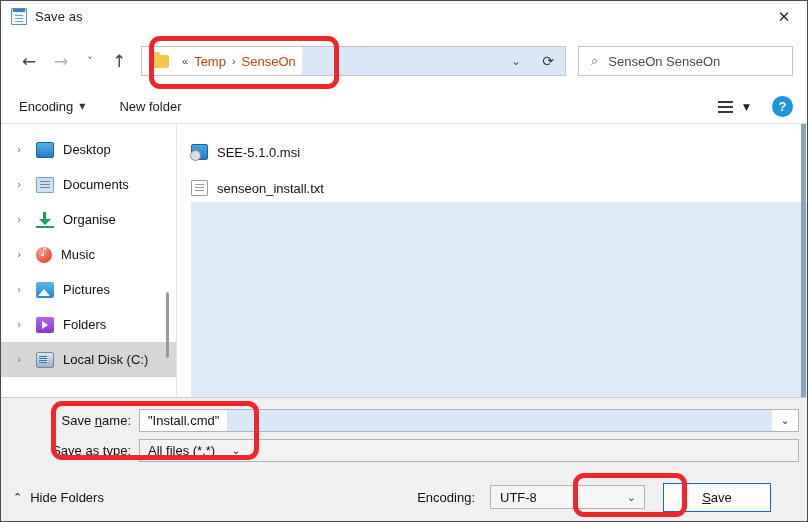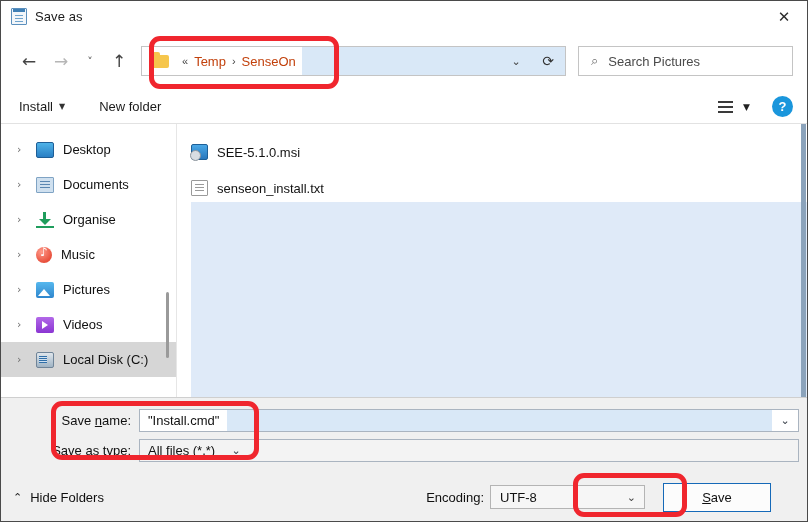--- a/index.html
+++ b/index.html
@@ -258,21 +258,21 @@
 
   
   .footer {
     height: 48px; min-height: 48px; background: #f0f0f0;
     display: flex; align-items: center; padding: 0 18px 0 12px;
     position: relative;
   }
   .hide-folders { display: flex; align-items: center; font-size: 13px; color: #101010; }
   .hf-caret { font-size: 11px; margin-right: 8px; color: #222; font-family: "DejaVu Sans", sans-serif; }
   .footer-spacer { flex: 1 1 auto; }
-  .enc-label { font-size: 13px; color: #101010; margin-right: 6px; }
+  .enc-label { font-size: 13px; color: #101010; margin-right: 15px; }
   .enc-select {
     width: 155px; height: 24px; border: 1px solid #b4b4b4; background: #f6f6f6;
     display: flex; align-items: center; padding-left: 9px; margin-right: 18px;
     position: relative;
   }
   .enc-value { font-size: 13px; color: #111; }
   .enc-caret {
     position: absolute; right: 8px; font-size: 11px; color: #444;
     font-family: "DejaVu Sans", sans-serif;
   }
@@ -318,27 +318,27 @@
         <span class="crumb-sep">›</span>
         <span class="crumb">SenseOn</span>
       </div>
       <div class="addr-fill"></div>
       <div class="addr-caret">⌄</div>
       <div class="addr-refresh">⟳</div>
     </div>
 
     <div class="searchbox">
       <span class="search-glyph">⌕</span>
-      <span class="search-ph">Search Pictures</span>
+      <span class="search-ph">SenseOn SenseOn</span>
     </div>
   </div>
 
   <div class="cmdbar">
     <div class="cmd-item">
-      <span>Install</span>
+      <span>Encoding</span>
       <span class="cmd-caret">▼</span>
     </div>
     <div class="cmd-gap"></div>
     <div class="cmd-item">New folder</div>
     <div class="cmd-spacer"></div>
     <div class="viewicon">
         <span class="viewicon-inner"></span>
       </div>
     <div class="view-caret">▼</div>
     <div class="helpbtn">?</div>
@@ -368,21 +368,21 @@
         <span class="side-label">Music</span>
       </div>
       <div class="side-item">
         <span class="side-chevron">›</span>
         <span class="side-ico ico-pictures"></span>
         <span class="side-label">Pictures</span>
       </div>
       <div class="side-item">
         <span class="side-chevron">›</span>
         <span class="side-ico ico-videos"></span>
-        <span class="side-label">Videos</span>
+        <span class="side-label">Folders</span>
       </div>
       <div class="side-item selected">
         <span class="side-chevron">›</span>
         <span class="side-ico ico-disk"></span>
         <span class="side-label">Local Disk (C:)</span>
       </div>
       <div class="side-scroll"></div>
     </div>
 
     <div class="filelist">

